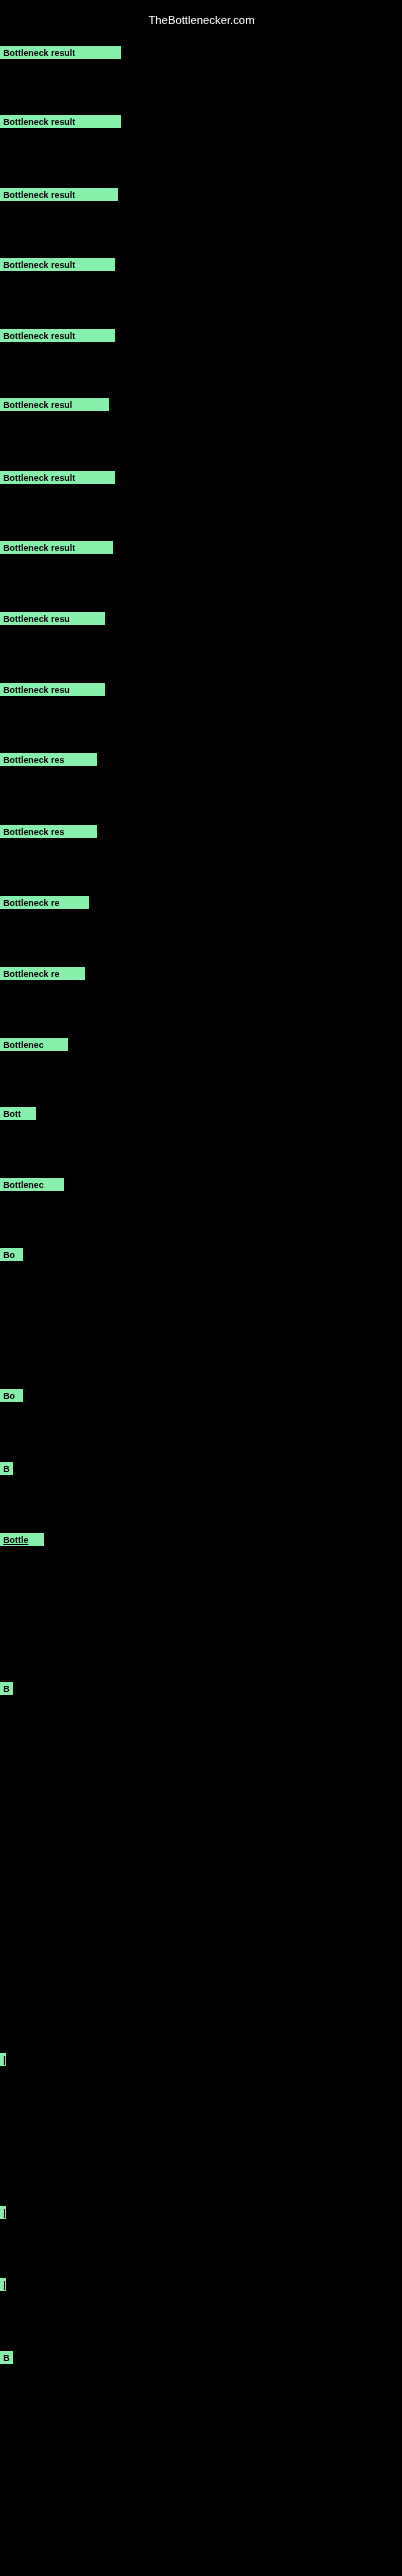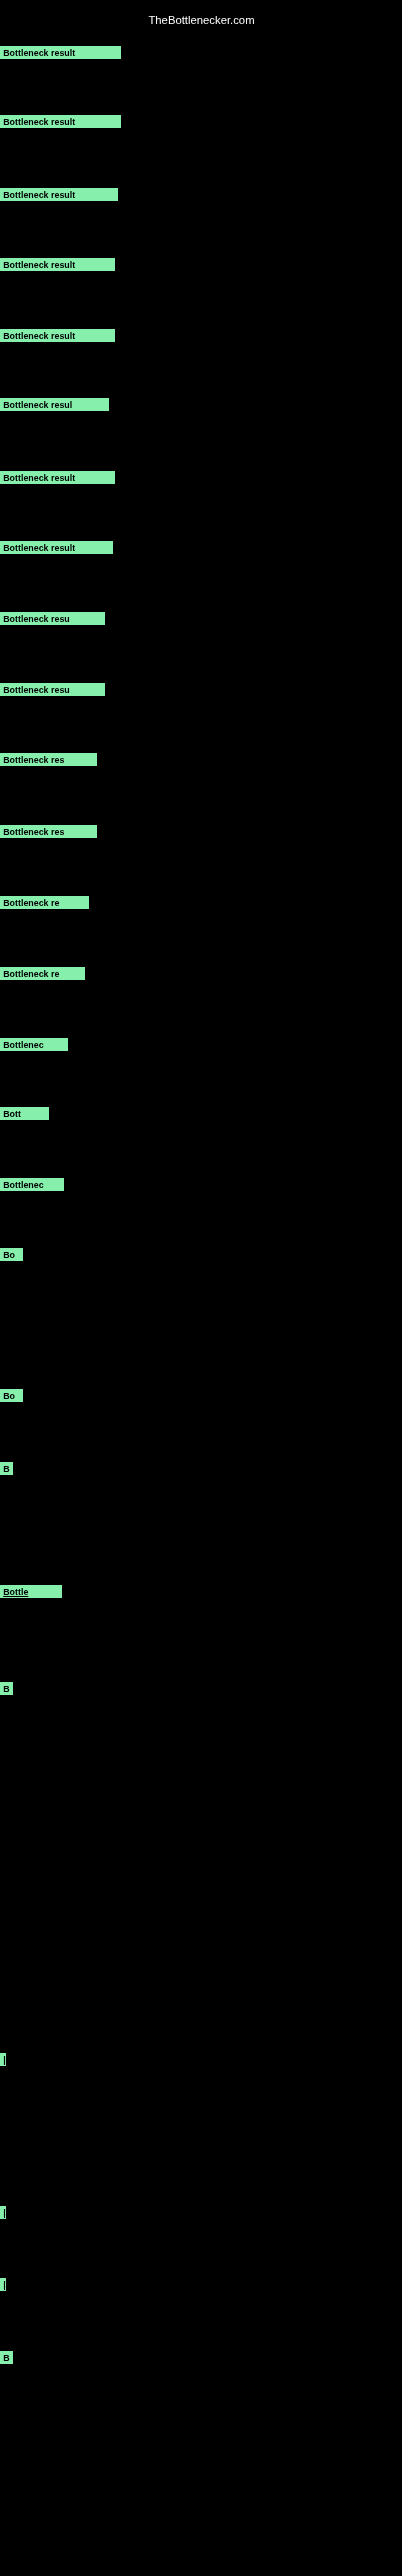--- a/index.html
+++ b/index.html
@@ -44,25 +44,25 @@
     <div class="badge" style="top: 398px; left: 0px; width: 109px;">Bottleneck resul</div>
     <div class="badge" style="top: 471px; left: 0px; width: 115px;">Bottleneck result</div>
     <div class="badge" style="top: 541px; left: 0px; width: 113px;">Bottleneck result</div>
     <div class="badge" style="top: 612px; left: 0px; width: 105px;">Bottleneck resu</div>
     <div class="badge" style="top: 683px; left: 0px; width: 105px;">Bottleneck resu</div>
     <div class="badge" style="top: 753px; left: 0px; width: 97px;">Bottleneck res</div>
     <div class="badge" style="top: 825px; left: 0px; width: 97px;">Bottleneck res</div>
     <div class="badge" style="top: 896px; left: 0px; width: 89px;">Bottleneck re</div>
     <div class="badge" style="top: 967px; left: 0px; width: 85px;">Bottleneck re</div>
     <div class="badge" style="top: 1038px; left: 0px; width: 68px;">Bottlenec</div>
-    <div class="badge" style="top: 1107px; left: 0px; width: 49px;">Bott</div>
+    <div class="badge" style="top: 1107px; left: 0px; width: 36px;">Bott</div>
     <div class="badge" style="top: 1178px; left: 0px; width: 64px;">Bottlenec</div>
     <div class="badge" style="top: 1248px; left: 0px; width: 22.5px;">Bo</div>
     <div class="badge" style="top: 1389px; left: 0px; width: 22.5px;">Bo</div>
     <div class="badge" style="top: 1462px; left: 0px; width: 13px;">B</div>
-    <div class="badge" style="top: 1585px; left: 0px; width: 62px; text-decoration: underline;">Bottle</div>
+    <div class="badge" style="top: 1533px; left: 0px; width: 44px; text-decoration: underline;">Bottle</div>
     <div class="badge" style="top: 1682px; left: 0px; width: 13px;">B</div>
     <div class="badge" style="top: 2053px; left: 0px; width: 6.4px;">|</div>
     <div class="badge" style="top: 2206px; left: 0px; width: 6.4px;">|</div>
     <div class="badge" style="top: 2278px; left: 0px; width: 6.4px;">|</div>
     <div class="badge" style="top: 2351px; left: 0px; width: 13px;">B</div>
   </div>
 
 
 </body></html>

